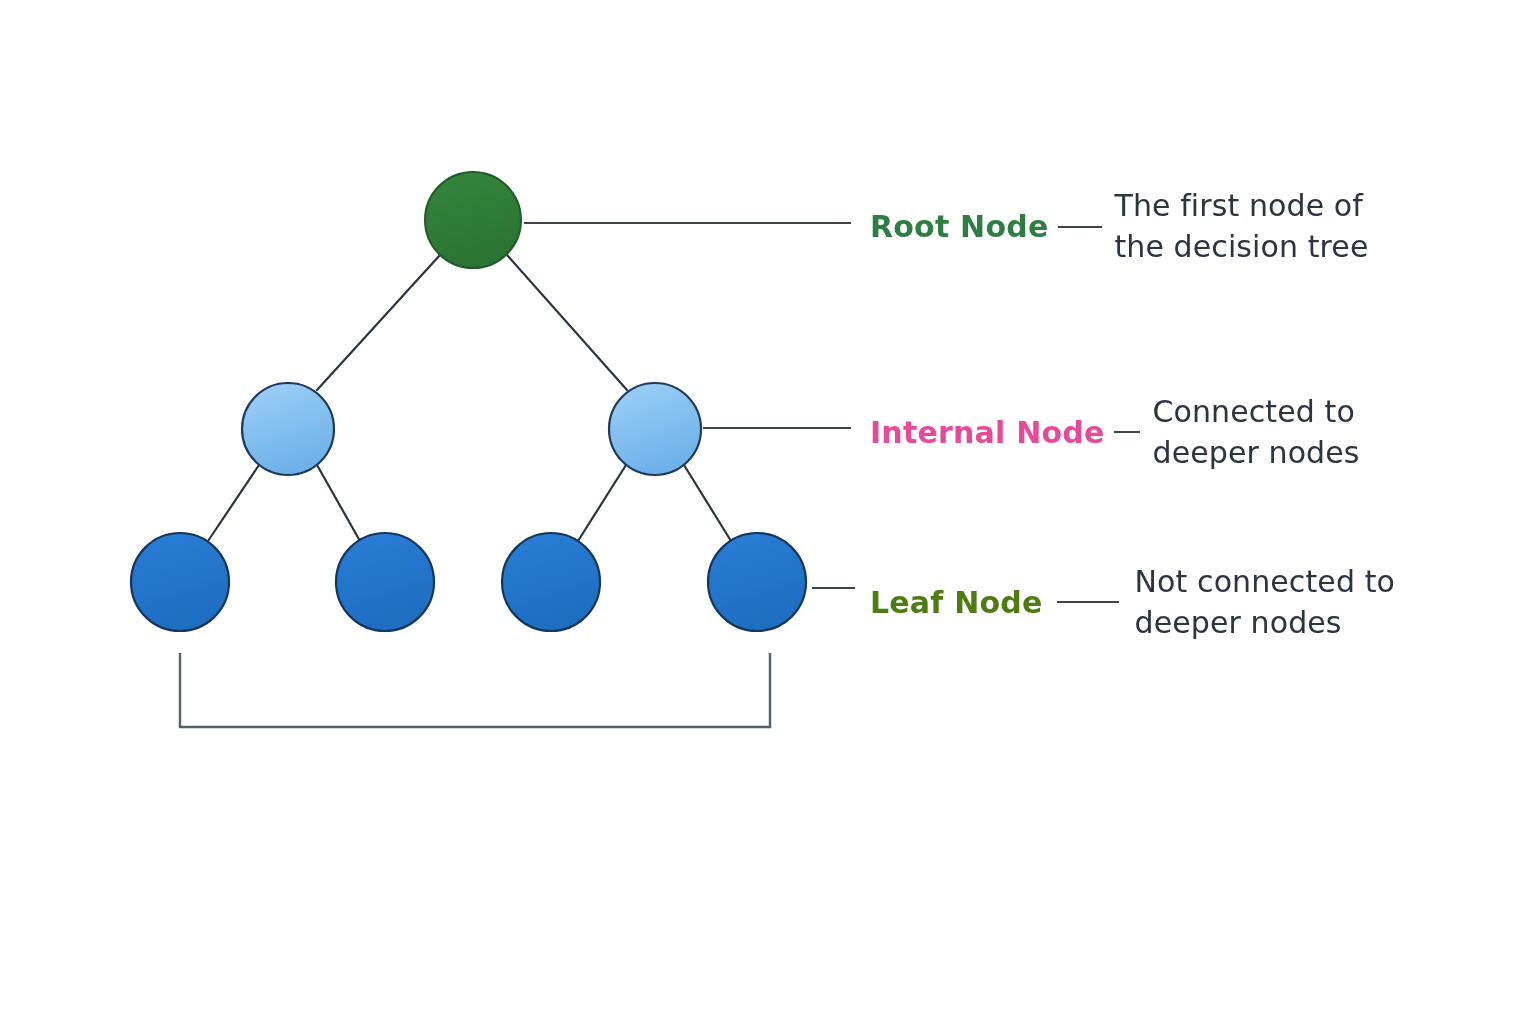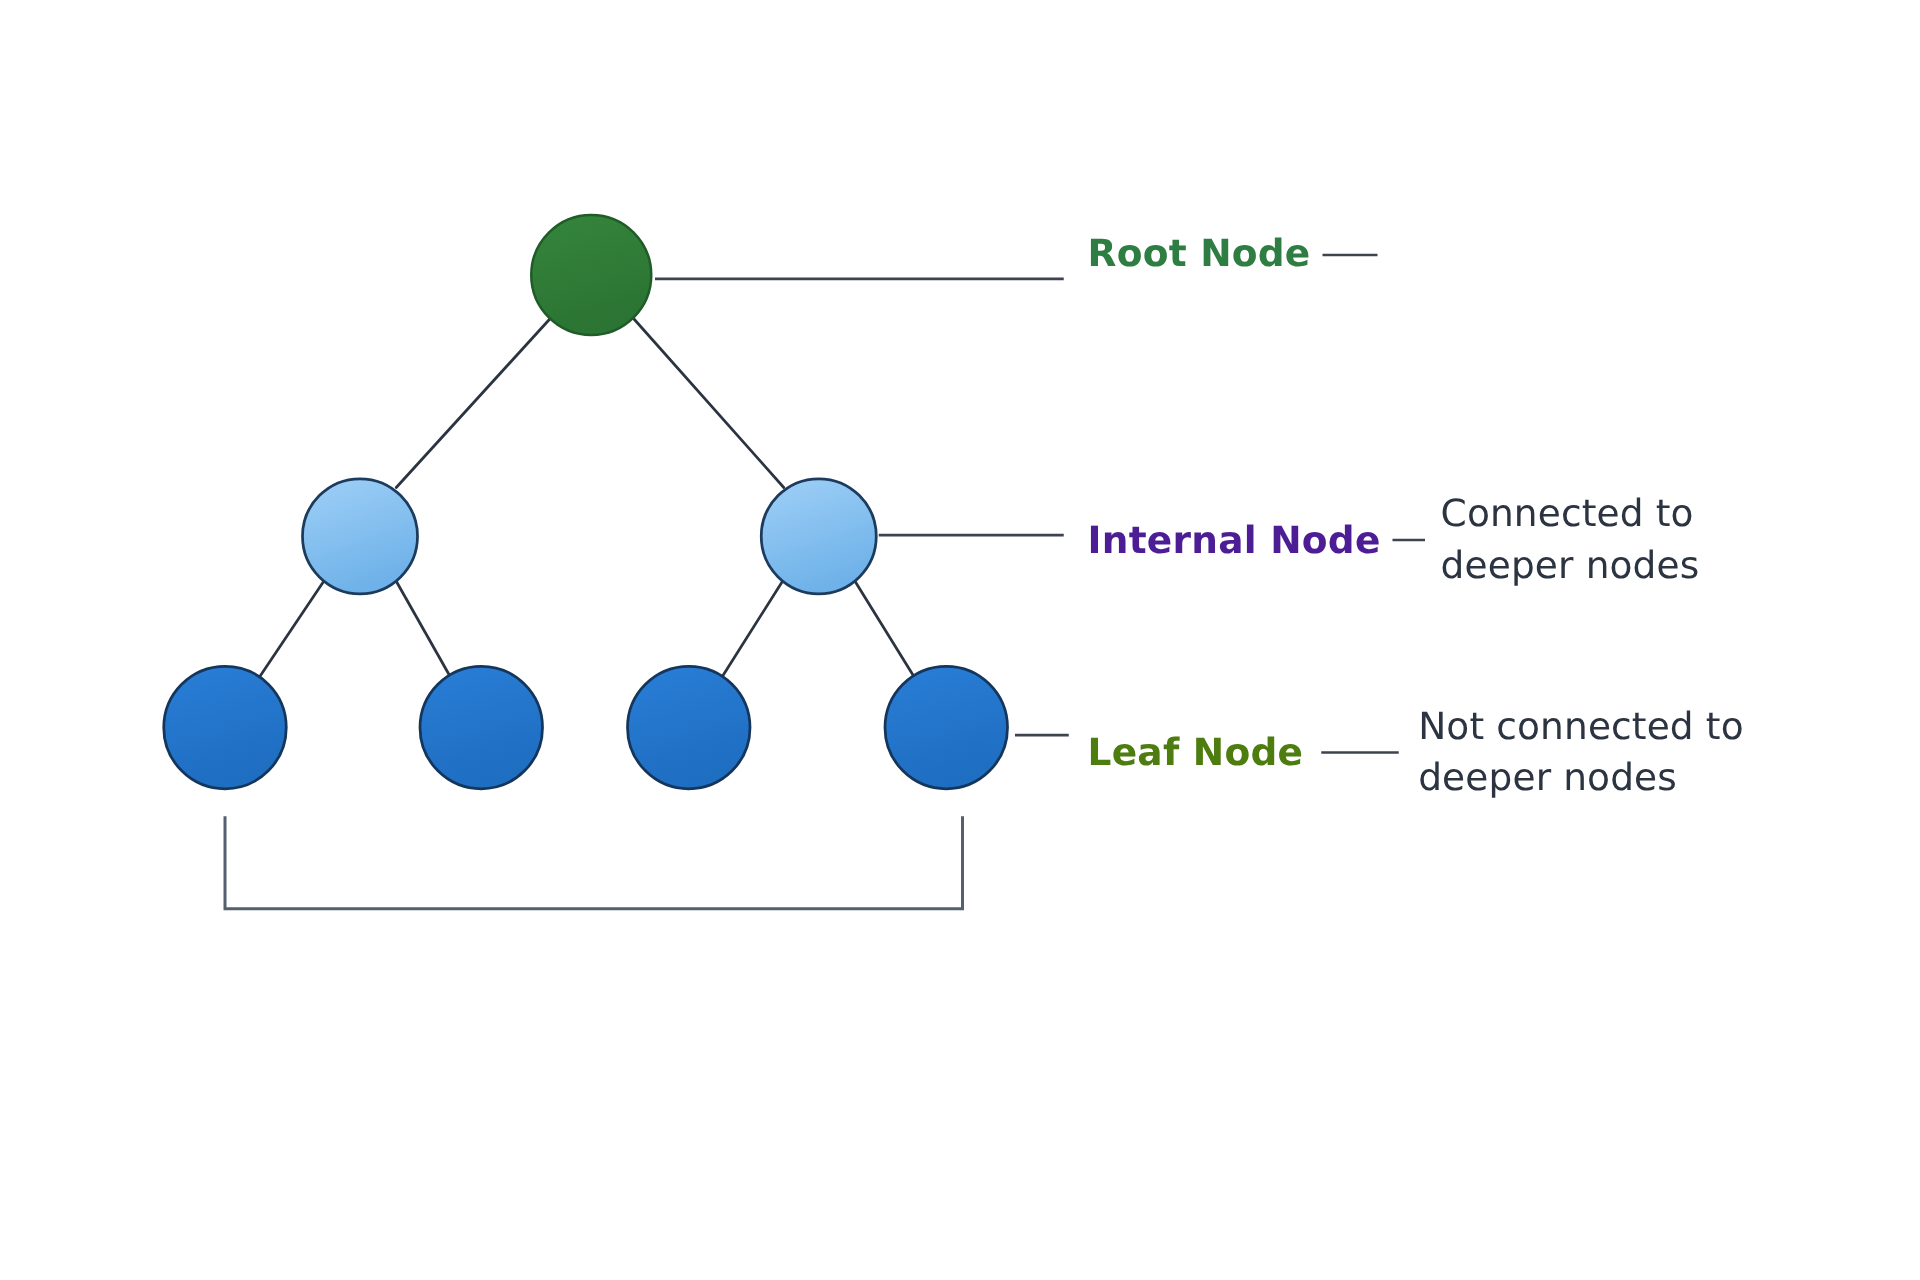--- a/index.html
+++ b/index.html
@@ -57,21 +57,21 @@
   }
   #annotation-root .node-label { color: #2e7d42; }
   #annotation-root .label-dash { width: 44px; margin: 0 12px 0 10px; }
   #annotation-root .desc-text { margin-top: -1px; }
 
   
   #annotation-internal {
     left: 870px;
     top: 391px;
   }
-  #annotation-internal .node-label { color: #4c1d95; }
+  #annotation-internal .node-label { color: #ec4899; }
   #annotation-internal .label-dash { width: 26px; margin: 0 12px 0 10px; }
 
   
   #annotation-leaf {
     left: 870px;
     top: 561px;
   }
   #annotation-leaf .node-label { color: #4d7c0f; }
   #annotation-leaf .label-dash { width: 62px; margin: 0 16px 0 14px; }
 </style>
@@ -123,20 +123,22 @@
     <circle cx="180" cy="582" r="49" fill="url(#grad-leaf)" stroke="#15365c" stroke-width="2.2"></circle>
     <circle cx="385" cy="582" r="49" fill="url(#grad-leaf)" stroke="#15365c" stroke-width="2.2"></circle>
     <circle cx="551" cy="582" r="49" fill="url(#grad-leaf)" stroke="#15365c" stroke-width="2.2"></circle>
     <circle cx="757" cy="582" r="49" fill="url(#grad-leaf)" stroke="#15365c" stroke-width="2.2"></circle>
   </g>
 </svg>
 
 <div class="annotation-block" id="annotation-root">
   <span class="node-label">Root Node</span>
   <span class="label-dash"></span>
+  <span class="desc-text">The first node of
+the decision tree</span>
 </div>
 
 <div class="annotation-block" id="annotation-internal">
   <span class="node-label">Internal Node</span>
   <span class="label-dash"></span>
   <span class="desc-text">Connected to
 deeper nodes</span>
 </div>
 
 <div class="annotation-block" id="annotation-leaf">

